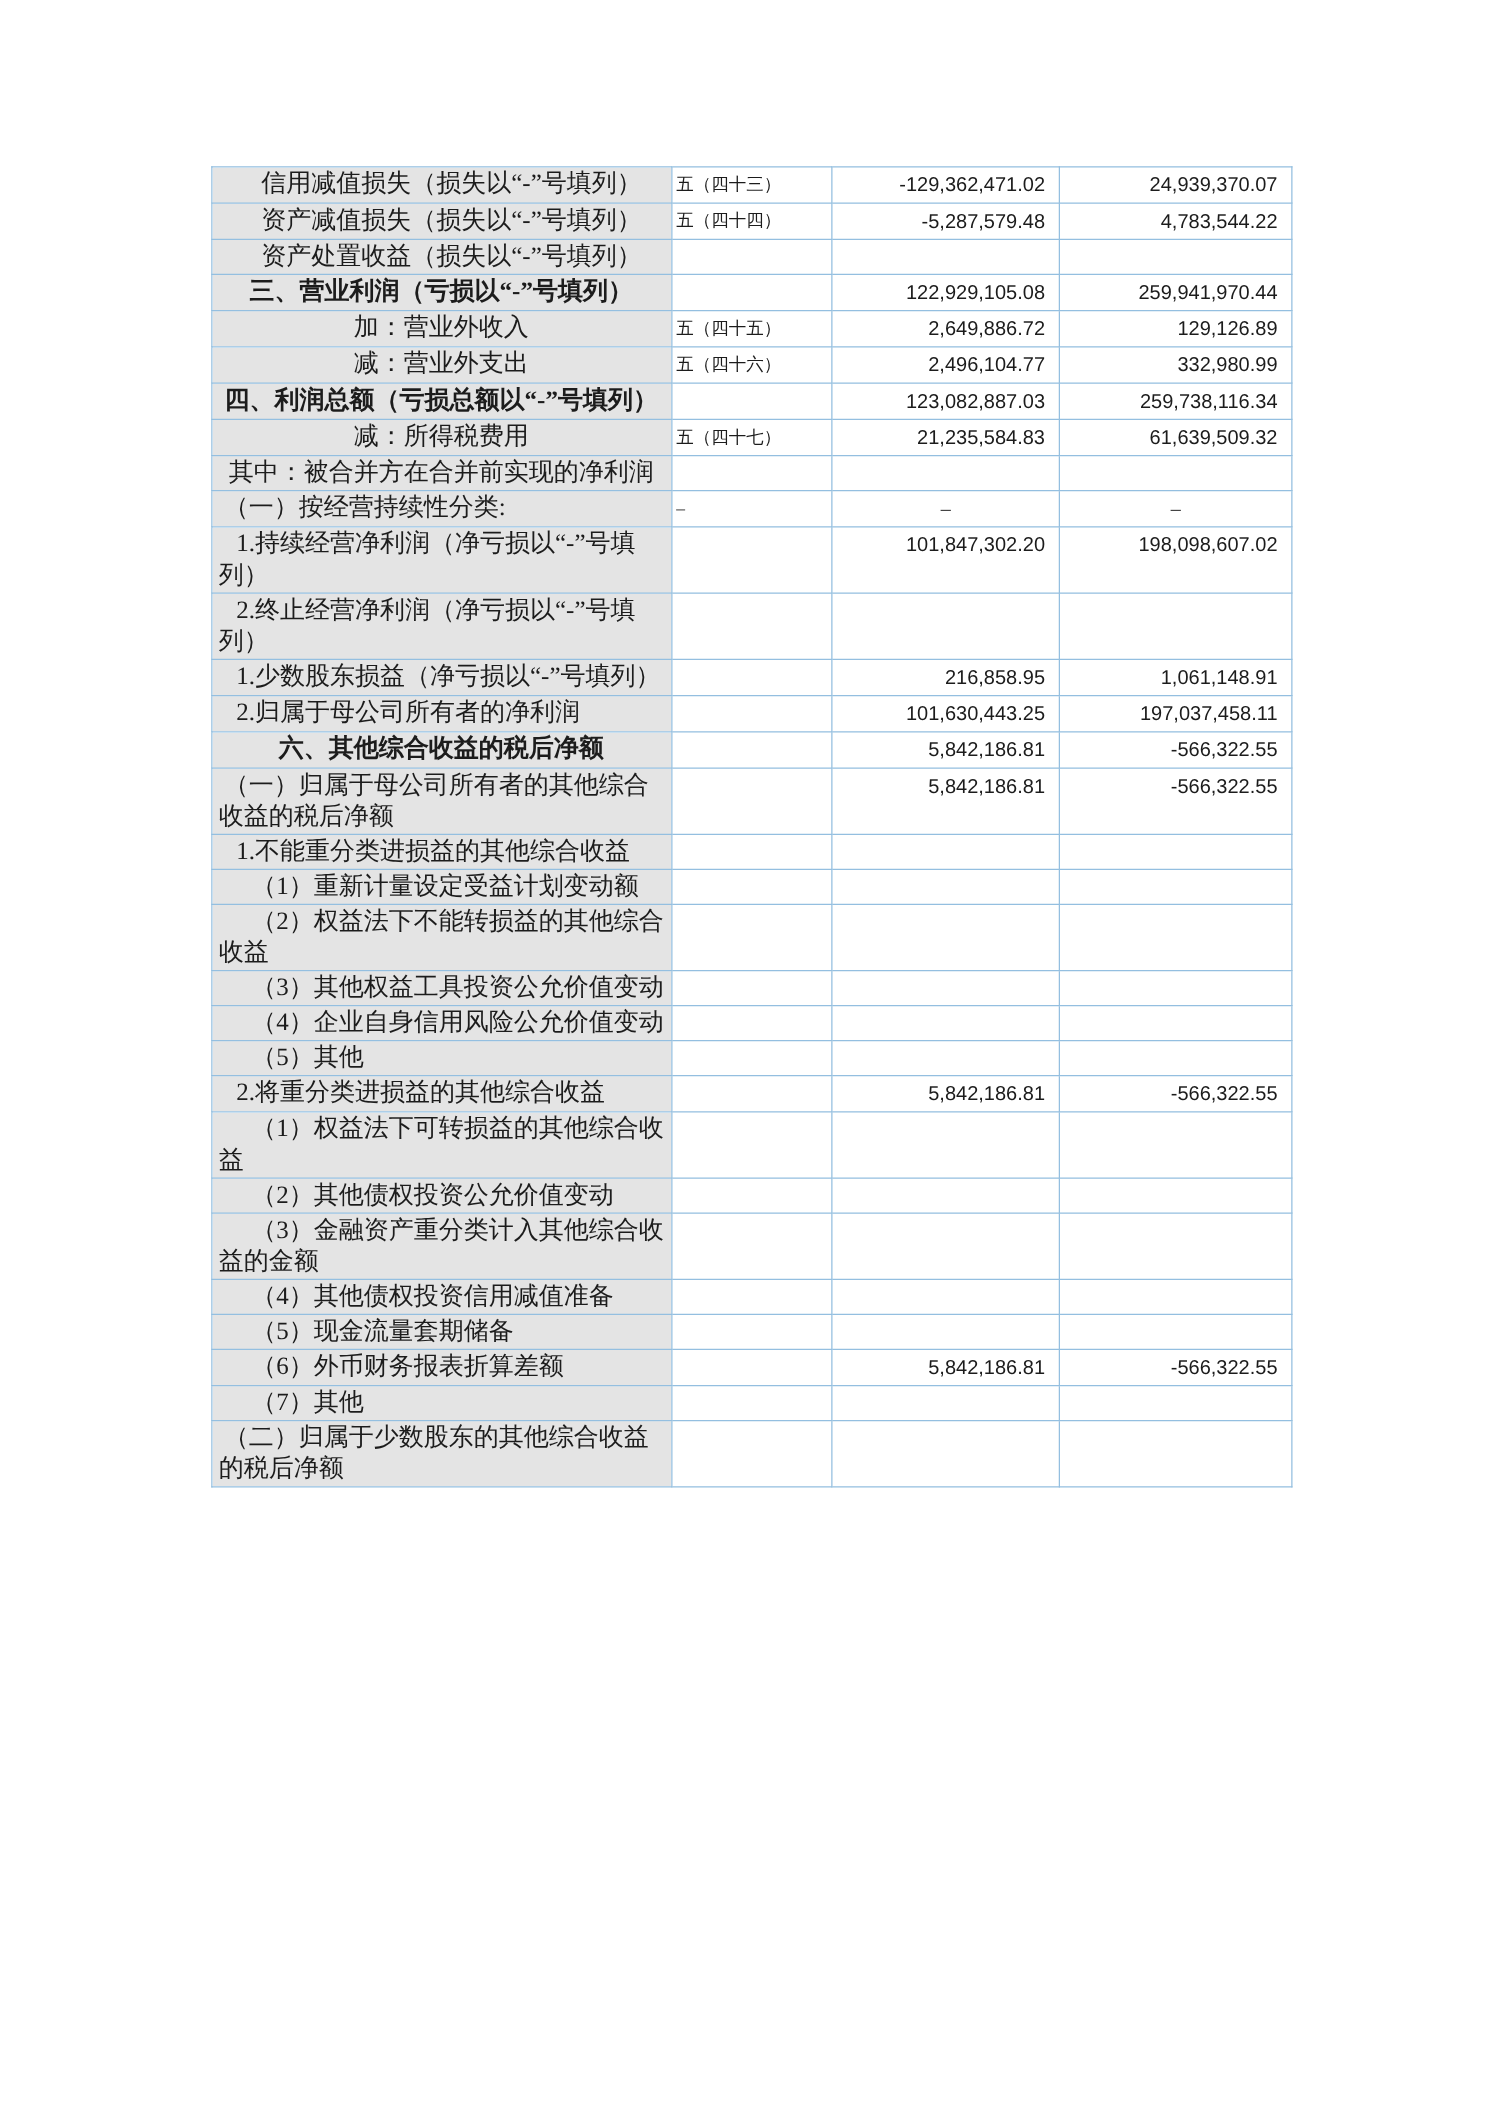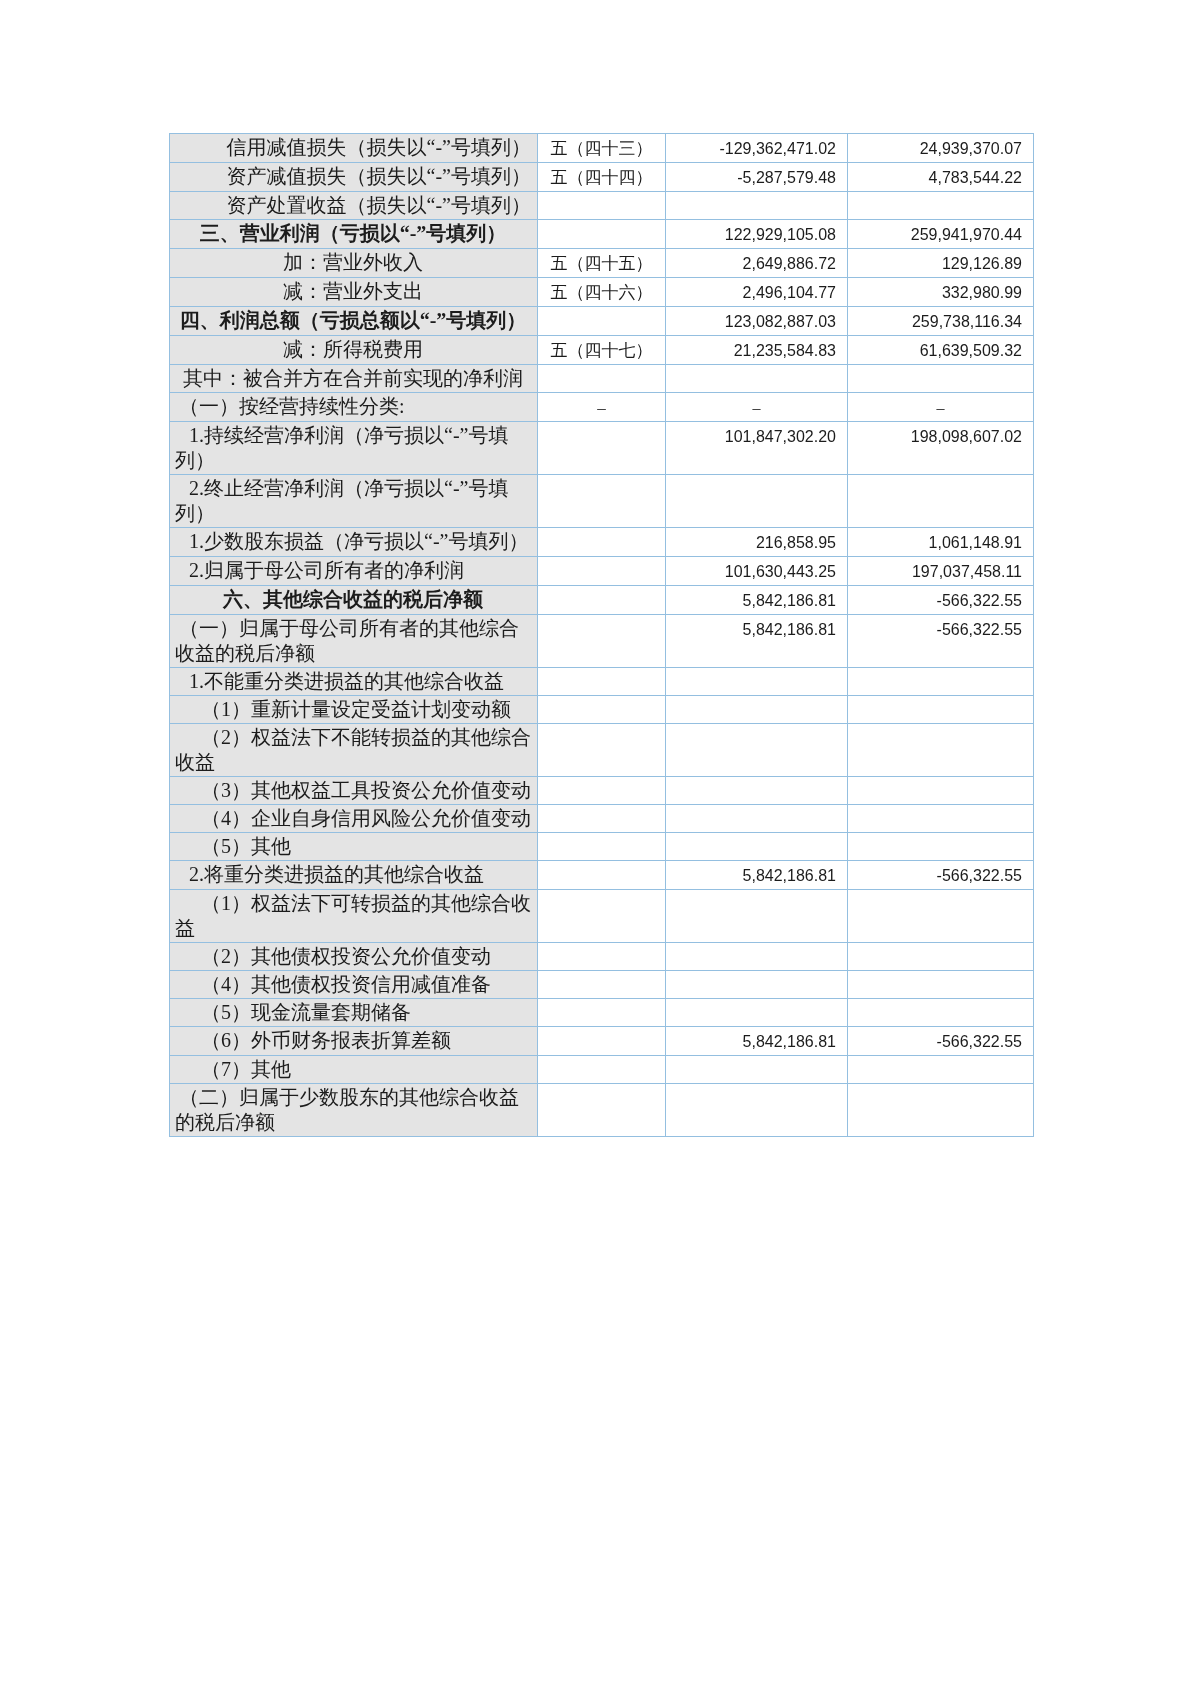--- a/index.html
+++ b/index.html
@@ -35,28 +35,28 @@
     overflow:hidden;
     word-break:break-all;
   }
   .c-label{
     background:var(--label-bg);
     padding-left:5px;
     padding-right:6px;
   }
   .bold{ font-weight:bold; }
   .ind-none{ text-indent:0;text-align:center; }
-  .ind-hang{ text-indent:34px;text-align:right; }
+  .ind-hang{ text-indent:34px; }
   .ind-l1{ text-indent:4px; }
   .ind-l2{ text-indent:14px;margin-top:45px; }
   .ind-l3{ text-indent:26px; }
   .c-note{
-    text-align:center;
+    text-align:left;
     vertical-align:middle;
-    font-size:17px;
+    font-size:14px;
   }
   .c-num{
     text-align:right;
     font-family:"Liberation Sans","DejaVu Sans",sans-serif;
     font-size:16px;
     line-height:25px;
     padding-right:11px;
     padding-top:2px;
   }
   .c-num.dash{
@@ -221,20 +221,26 @@
           <td class="c-num"></td>
           <td class="c-num"></td>
         </tr>
         <tr>
           <td class="c-label ind-l3">（2）其他债权投资公允价值变动</td>
           <td class="c-note"></td>
           <td class="c-num"></td>
           <td class="c-num"></td>
         </tr>
         <tr>
+          <td class="c-label ind-l3">（3）金融资产重分类计入其他综合收益的金额</td>
+          <td class="c-note"></td>
+          <td class="c-num"></td>
+          <td class="c-num"></td>
+        </tr>
+        <tr>
           <td class="c-label ind-l3">（4）其他债权投资信用减值准备</td>
           <td class="c-note"></td>
           <td class="c-num"></td>
           <td class="c-num"></td>
         </tr>
         <tr>
           <td class="c-label ind-l3">（5）现金流量套期储备</td>
           <td class="c-note"></td>
           <td class="c-num"></td>
           <td class="c-num"></td>

